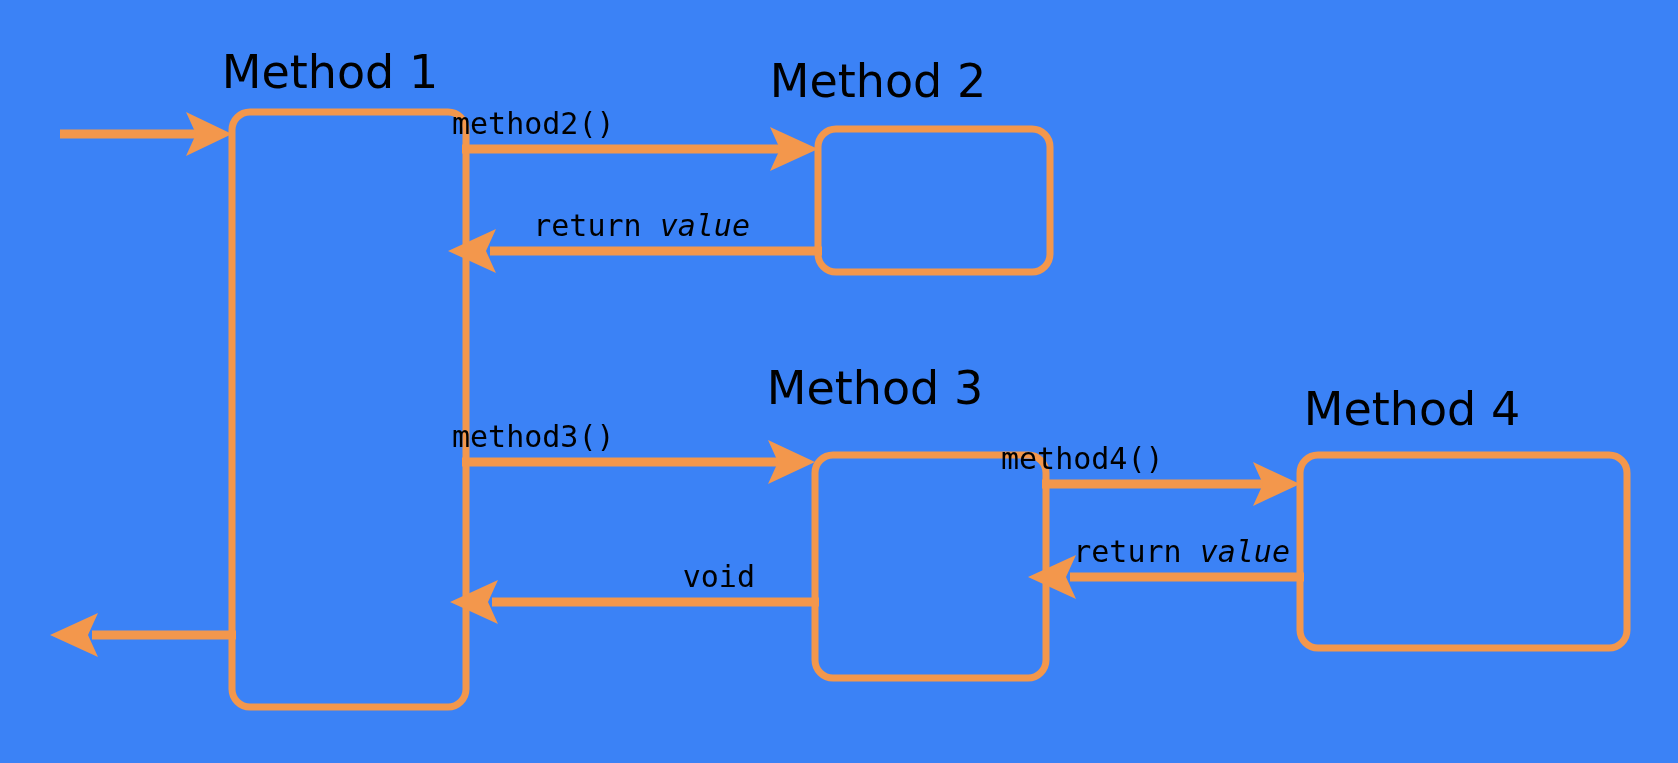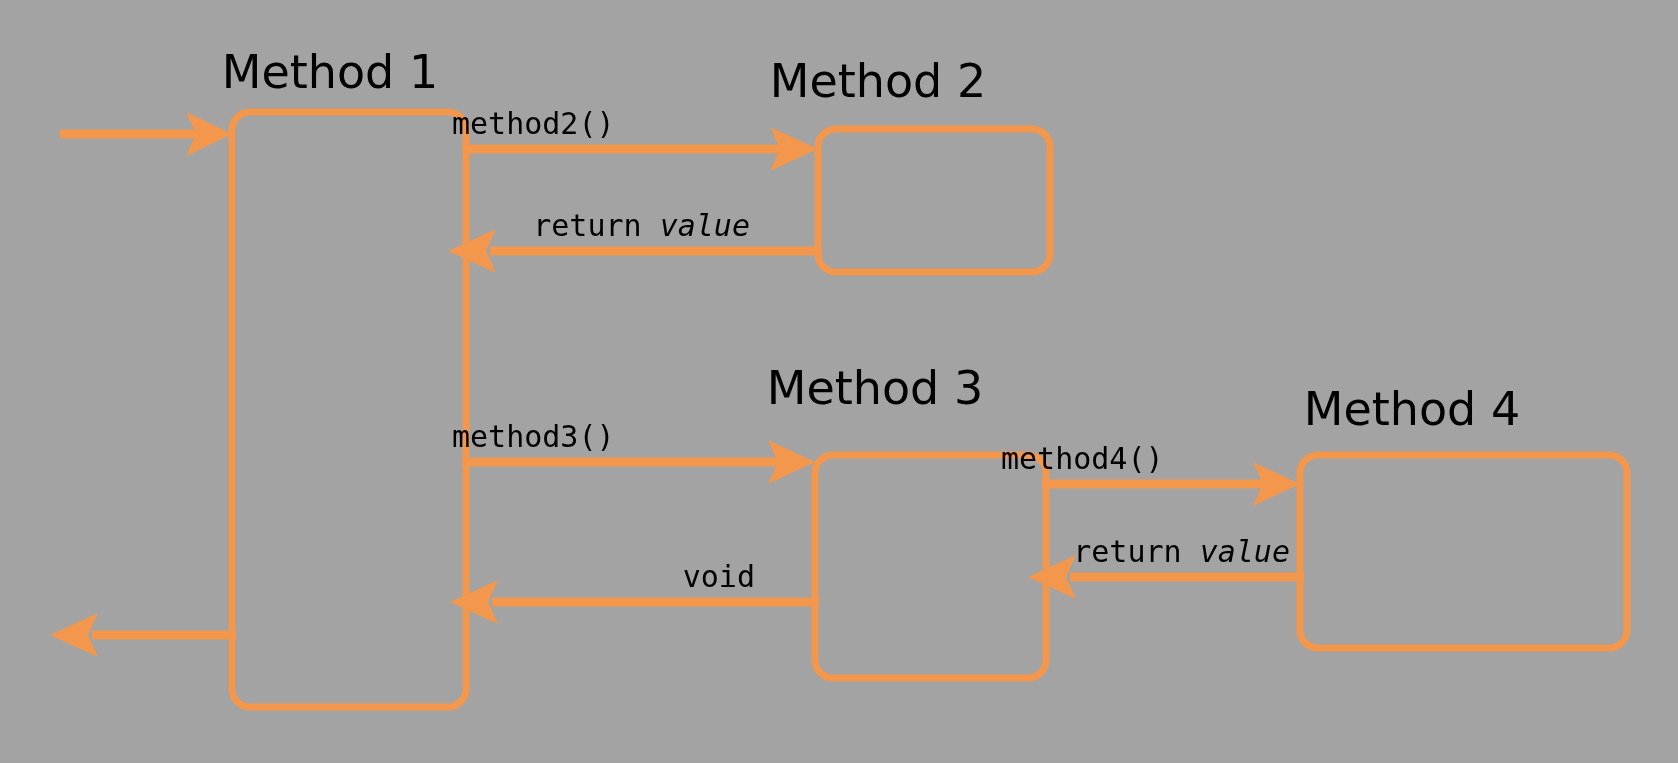--- a/index.html
+++ b/index.html
@@ -10,21 +10,21 @@
   body {
     width: 1678px;
     height: 763px;
     overflow: hidden;
     font-family: "DejaVu Sans", sans-serif;
   }
   #diagram-root {
     position: relative;
     width: 1678px;
     height: 763px;
-    background: #a3a3a3;
+    background: #3b82f6;
   }
   svg#diagram {
     display: block;
     width: 1678px;
     height: 763px;
   }
   .box-shape {
     fill: none;
     stroke: #F3974C;
     stroke-width: 7;

